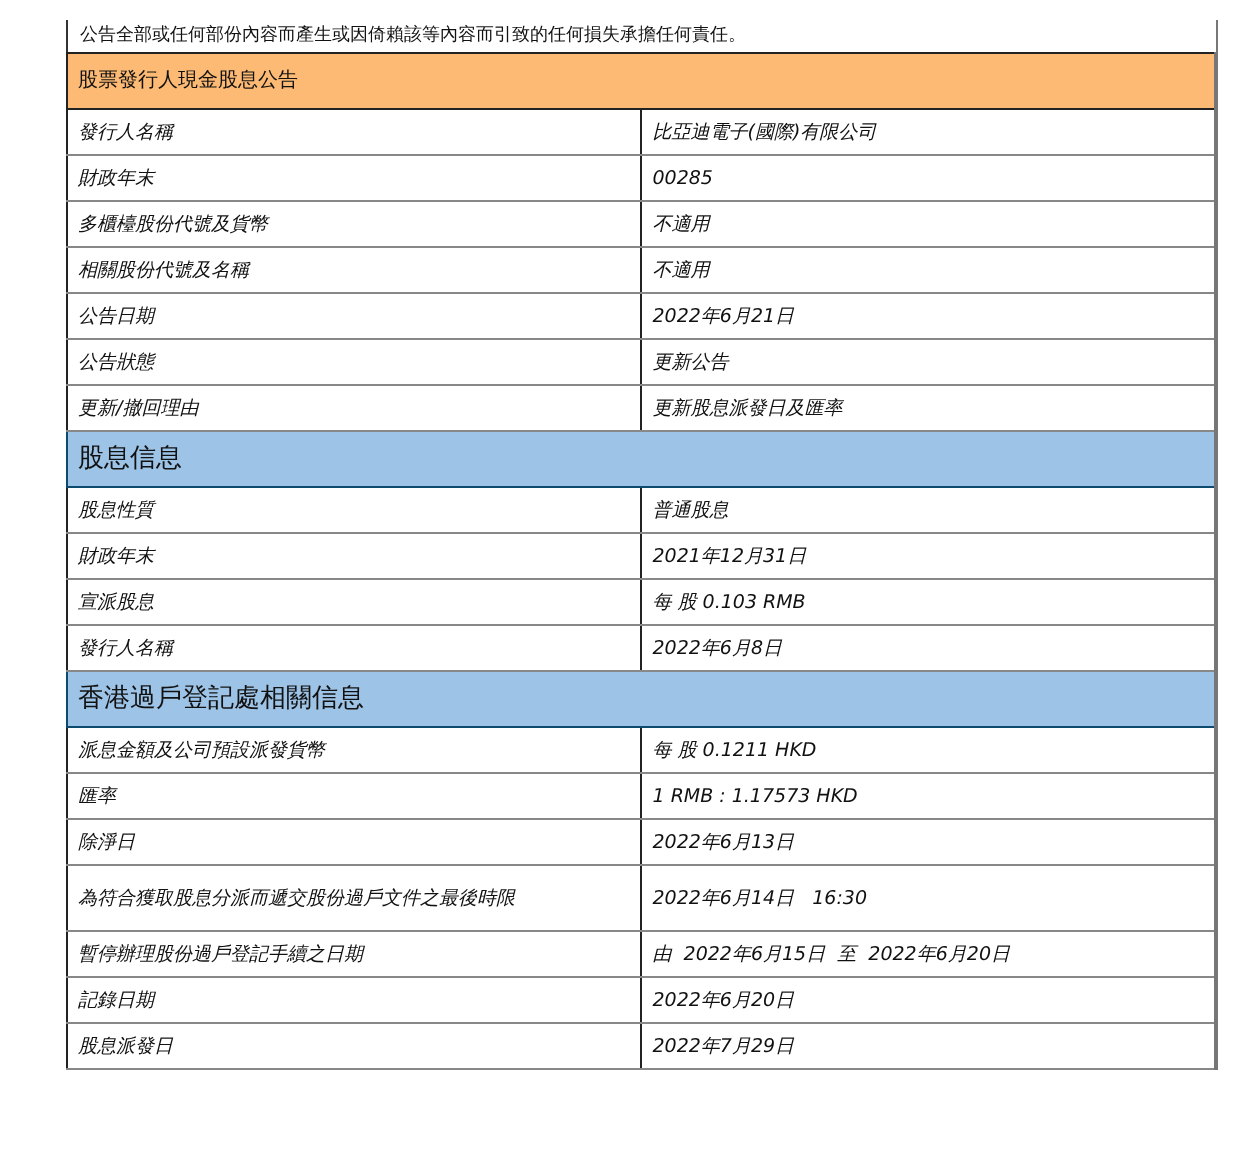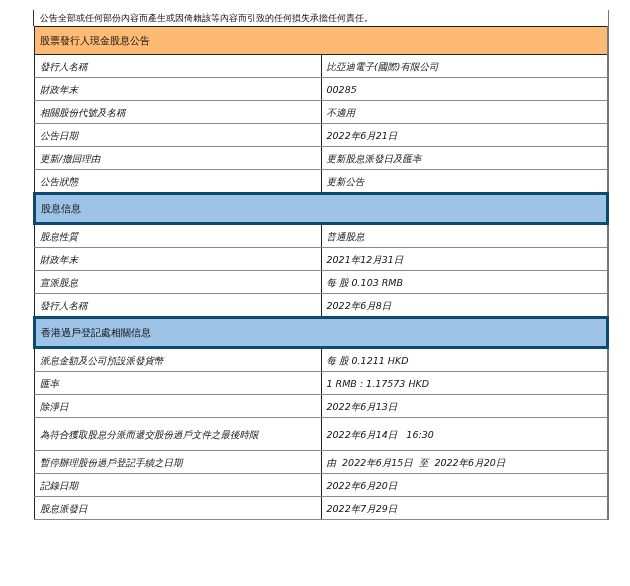--- a/index.html
+++ b/index.html
@@ -22,21 +22,21 @@
     line-height: 11px; overflow: hidden; white-space: nowrap;
   }
   table.notice tr.row-normal td { border-top-color: #888; border-bottom-color: #888; font-style: italic; }
   table.notice td.label { width: 172px; }
   table.notice td.value { }
   tr.title-row td {
     background: #fdba74; height: 27px; text-align: left; font-size: 10px;
     border: 1px solid #222;
   }
   tr.section-row td {
-    background: #9dc3e6; height: 27px; font-size: 10px; border: 3px solid #0c4a6e;
+    background: #9dc3e6; height: 27px; font-size: 13px; border: 1px solid #0c4a6e;
   }
   tr.tall-row td { height: 32px; white-space: normal; }
   table.notice { border-right: 2px solid #777; border-left: 1.5px solid #333; }
 </style>
 </head>
 <body>
 
 <div class="page">
   <div class="disclaimer">公告全部或任何部份內容而產生或因倚賴該等內容而引致的任何損失承擔任何責任。</div>
 
@@ -48,34 +48,38 @@
 
       <tr class="row-normal">
         <td class="label">發行人名稱</td>
         <td class="value">比亞迪電子(國際)有限公司</td>
       </tr>
       <tr class="row-normal">
         <td class="label">財政年末</td>
         <td class="value">00285</td>
       </tr>
       <tr class="row-normal">
+        <td class="label">多櫃檯股份代號及貨幣</td>
+        <td class="value">不適用</td>
+      </tr>
+      <tr class="row-normal">
         <td class="label">相關股份代號及名稱</td>
         <td class="value">不適用</td>
       </tr>
       <tr class="row-normal">
         <td class="label">公告日期</td>
         <td class="value">2022年6月21日</td>
       </tr>
       <tr class="row-normal">
+        <td class="label">公告狀態</td>
+        <td class="value">更新公告</td>
+      </tr>
+      <tr class="row-normal">
         <td class="label">更新/撤回理由</td>
         <td class="value">更新股息派發日及匯率</td>
-      </tr>
-      <tr class="row-normal">
-        <td class="label">公告狀態</td>
-        <td class="value">更新公告</td>
       </tr>
 
       <tr class="section-row">
         <td colspan="2">股息信息</td>
       </tr>
       <tr class="row-normal">
         <td class="label">股息性質</td>
         <td class="value">普通股息</td>
       </tr>
       <tr class="row-normal">

